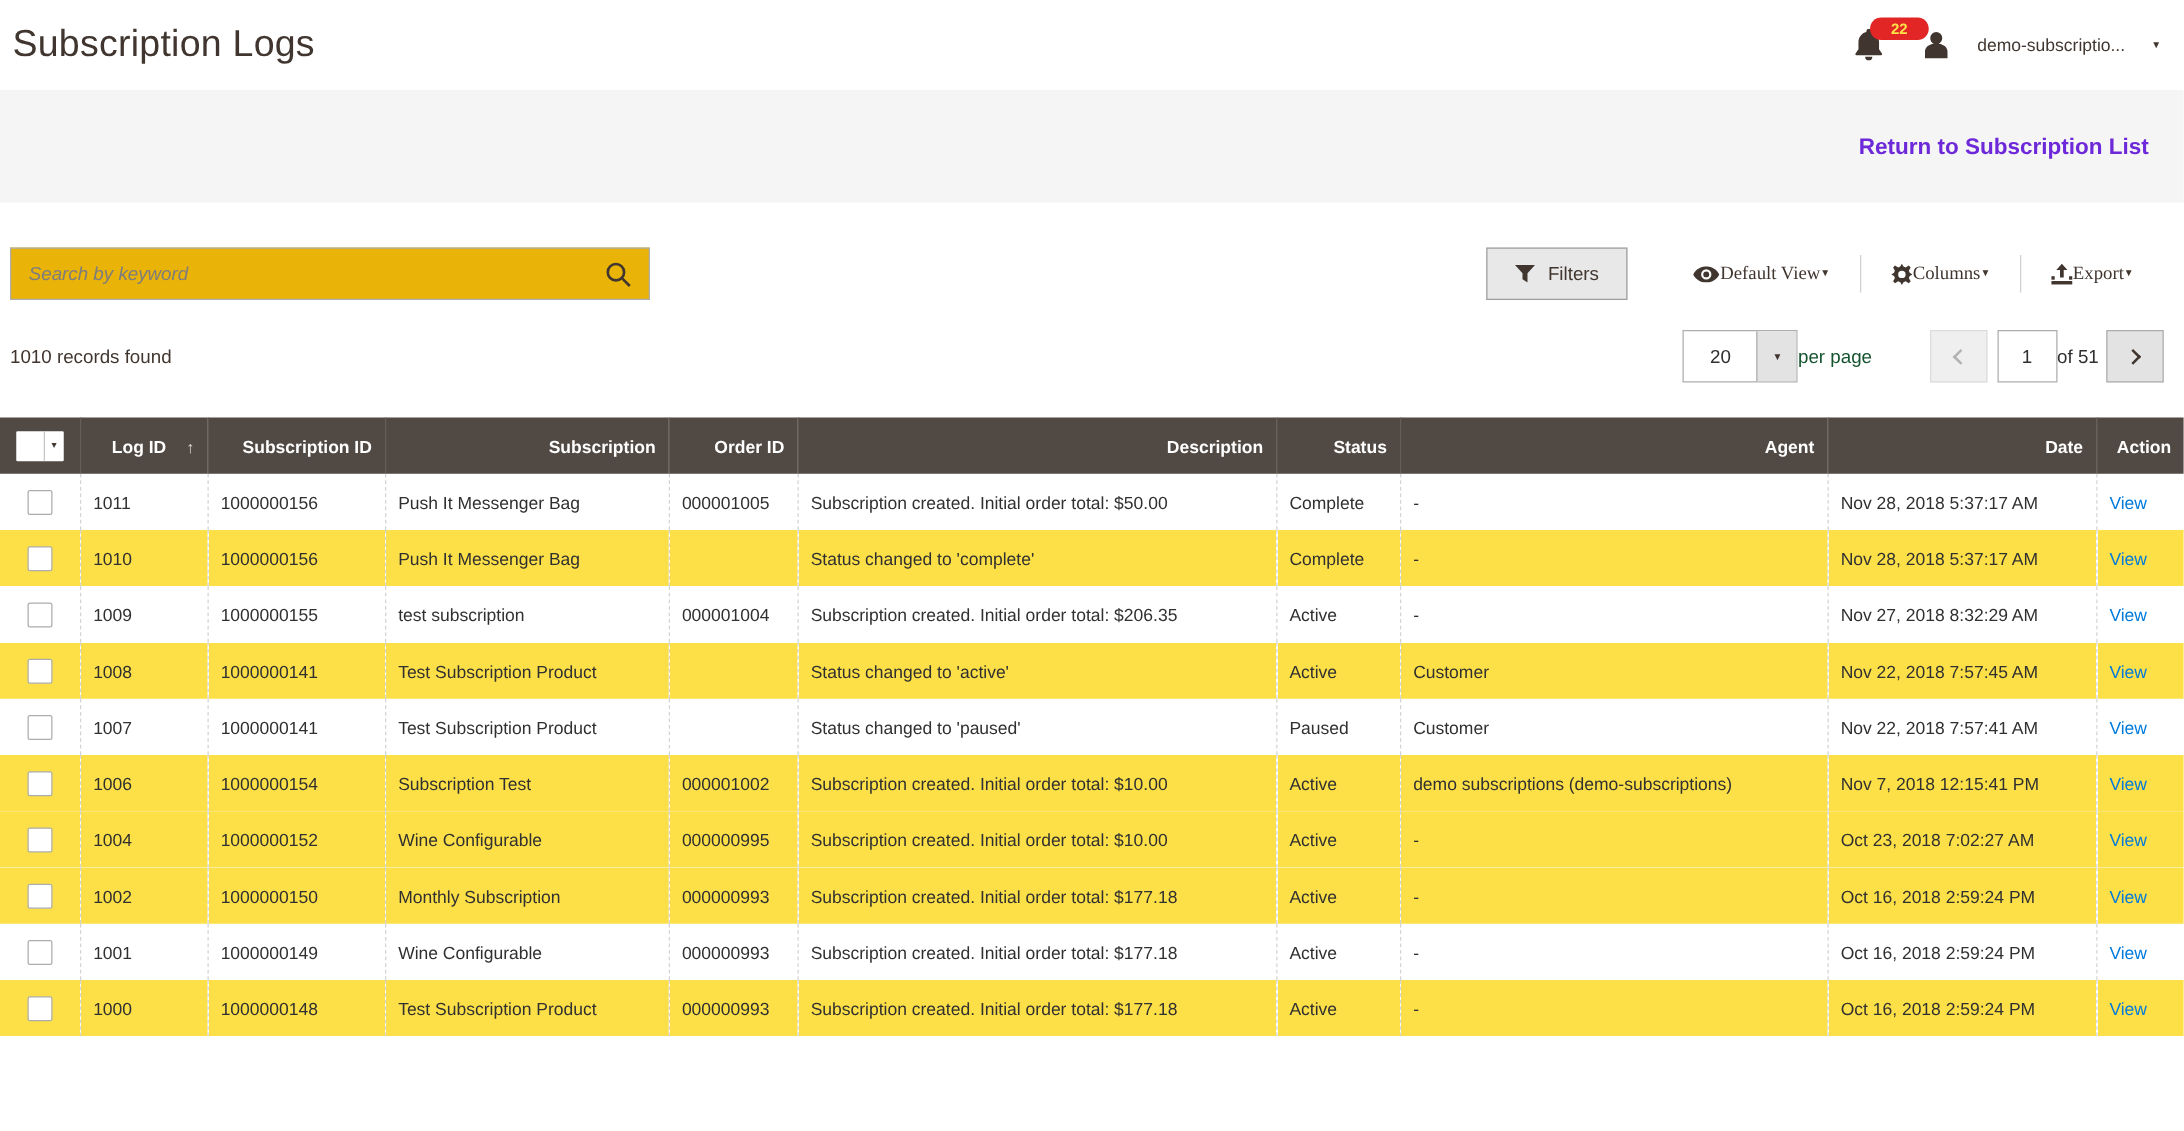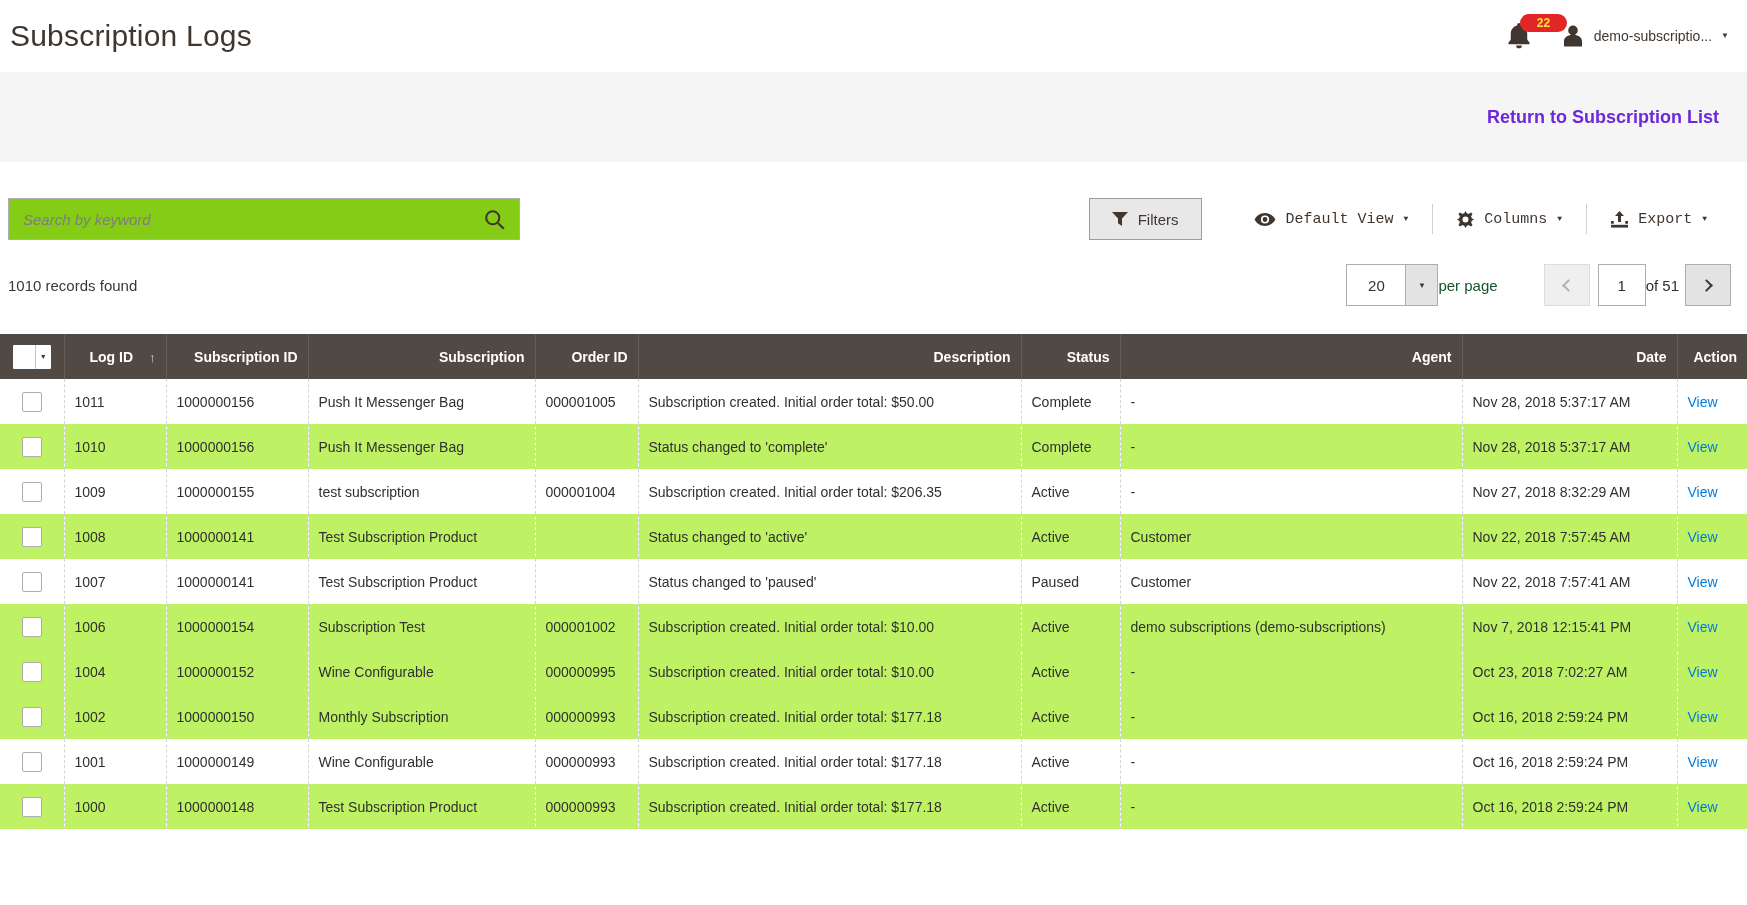--- a/index.html
+++ b/index.html
@@ -8,34 +8,34 @@
     width:1747px; height:905px; overflow:hidden;
     font-family:"Liberation Sans","DejaVu Sans",sans-serif;
     color:#303030;
   }
   
   .page-header { height:72px; display:flex; align-items:center; justify-content:space-between; padding:0 18px 0 10px; }
   .page-title { font-size:30px; font-weight:300; color:#41362f; letter-spacing:.2px; }
   .header-right { display:flex; align-items:center; gap:30px; }
   .notifications { position:relative; background:none; border:none; cursor:pointer; }
   .badge { position:absolute; top:-9px; left:13px; background:#e22626; color:#fde047; font-size:12px; font-weight:700; padding:2px 17px; border-radius:10px; line-height:1.2; }
-  .user-menu { display:flex; align-items:center; gap:9px; background:none; border:none; cursor:pointer; font-size:14px; color:#41362f; }
+  .user-menu { display:flex; align-items:center; gap:21px; background:none; border:none; cursor:pointer; font-size:14px; color:#41362f; }
   .caret { font-size:8px; color:#41362f; line-height:1; }
   
   .page-actions { height:90px; background:#f5f5f5; display:flex; align-items:center; justify-content:flex-end; padding-right:28px; }
   .return-link { background:none; border:none; font-family:inherit; font-size:18px; font-weight:700; color:#6d28d9; cursor:pointer; }
   
   .grid-toolbar { margin-top:36px; padding:0 16px 0 8px; display:flex; align-items:center; justify-content:space-between; }
-  .search-box { width:512px; height:42px; border:1px solid #adadad; background:#84cc16; display:flex; align-items:center; padding:0 4px 0 14px; }
+  .search-box { width:512px; height:42px; border:1px solid #adadad; background:#eab308; display:flex; align-items:center; padding:0 4px 0 14px; }
   .search-box input { flex:1; border:none; outline:none; font-family:inherit; font-size:15px; color:#303030; background:transparent; }
   .search-box input::placeholder { font-style:italic; color:#7d7d7d; opacity:1; }
   .search-btn { background:none; border:none; cursor:pointer; padding:6px 10px; display:flex; }
   .controls { display:flex; align-items:center; }
   .filters-btn { height:42px; display:flex; align-items:center; gap:10px; padding:0 22px; background:#e8e8e8; border:1px solid #9d9d9d; font-family:inherit; font-size:15px; color:#41362f; cursor:pointer; margin-right:28px; }
-  .ctrl { display:flex; align-items:center; gap:10px; padding:0 24px; height:30px; background:none; border:none; font-family:Liberation Mono, monospace; font-size:15px; color:#41362f; cursor:pointer; }
+  .ctrl { display:flex; align-items:center; padding:0 24px; height:30px; background:none; border:none; font-family:Liberation Serif, serif; font-size:15px; color:#41362f; cursor:pointer; }
   .ctrl.bordered { border-left:1px solid #d0d0d0; }
   
   .list-controls { margin-top:24px; padding:0 16px 0 8px; display:flex; align-items:center; justify-content:space-between; height:42px; }
   .records { font-size:15px; color:#41362f; }
   .pagination { display:flex; align-items:center; }
   .per-page-select { height:42px; display:flex; border:1px solid #adadad; background:#fff; cursor:pointer; }
   .pp-value { width:58px; display:flex; align-items:center; justify-content:center; font-size:15px; color:#303030; }
   .pp-caret { width:32px; display:flex; align-items:center; justify-content:center; background:#e3e3e3; border-left:1px solid #adadad; font-size:8px; color:#41362f; }
   .pp-label { font-size:15px; color:#14532d; margin-right:46px; }
   .page-btn { width:46px; height:42px; display:flex; align-items:center; justify-content:center; cursor:pointer; }
@@ -46,21 +46,21 @@
   .chev.right { transform:rotate(45deg); margin-right:4px; }
   .page-input { width:48px; height:42px; border:1px solid #adadad; text-align:center; font-family:inherit; font-size:15px; color:#303030; }
   .of-pages { font-size:15px; color:#303030; }
   
   table.grid { margin-top:28px; width:1747px; border-collapse:collapse; table-layout:fixed; }
   thead th { background:#514943; color:#fff; font-size:14px; font-weight:700; text-align:right; height:45px; padding:0 10px; border-left:1px solid #665d56; cursor:pointer; }
   thead th:first-child { border-left:none; cursor:default; }
   .sort { font-size:13px; font-weight:400; margin-left:16px; color:#ded9d5; }
   tbody td { height:45px; padding:0 10px; font-size:14px; color:#303030; border-left:1px dashed #d4d4d4; overflow:hidden; white-space:nowrap; }
   tbody td:first-child { border-left:none; }
-  tbody tr.alt { background:#bef264; }
+  tbody tr.alt { background:#fde047; }
   .col-check { text-align:center; }
   .hdr-check { width:38px; height:24px; background:#fff; border-radius:1px; display:flex; align-items:stretch; margin:0 auto; cursor:pointer; }
   .hc-box { flex:1; border-right:1px solid #c5c5c5; }
   .hc-caret { width:15px; display:flex; align-items:center; justify-content:center; font-size:7px; color:#41362f; }
   .row-checkbox { display:inline-block; width:20px; height:20px; border:1px solid #adadad; border-radius:2px; background:#fff; vertical-align:middle; cursor:pointer; }
   .view-link { color:#007bdb; text-decoration:none; cursor:pointer; }
   .icon svg { display:block; }
 </style>
 </head>
 <body>

